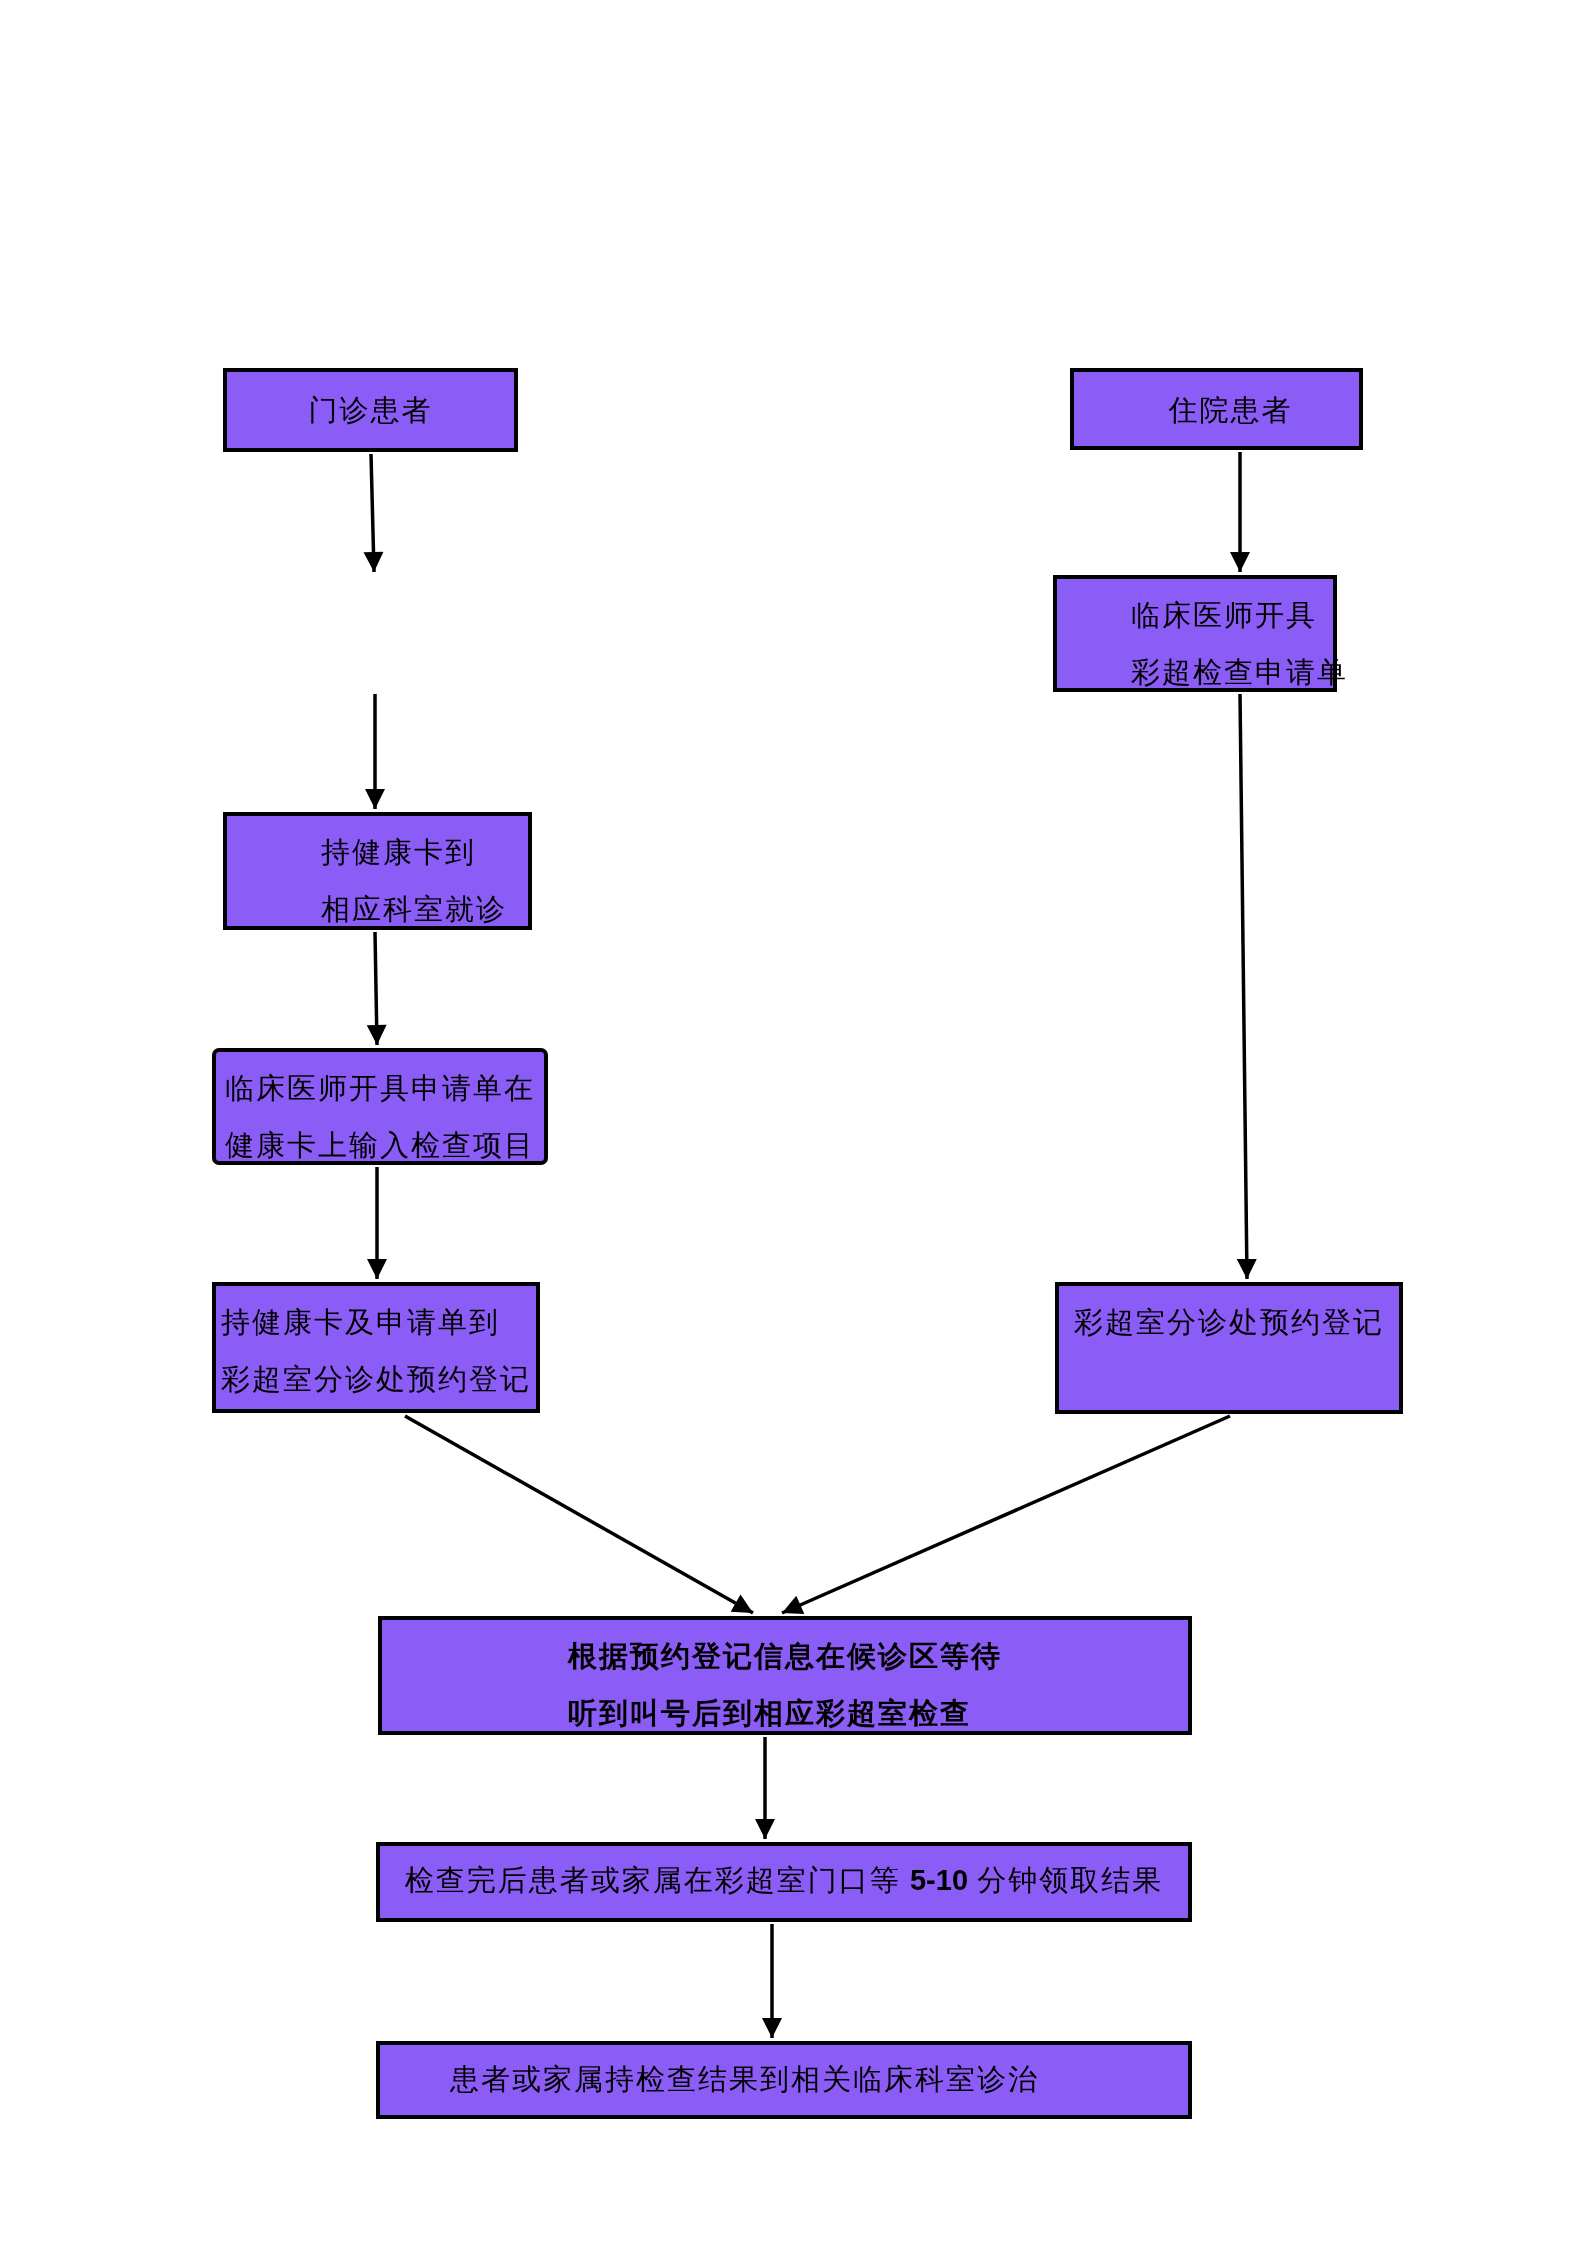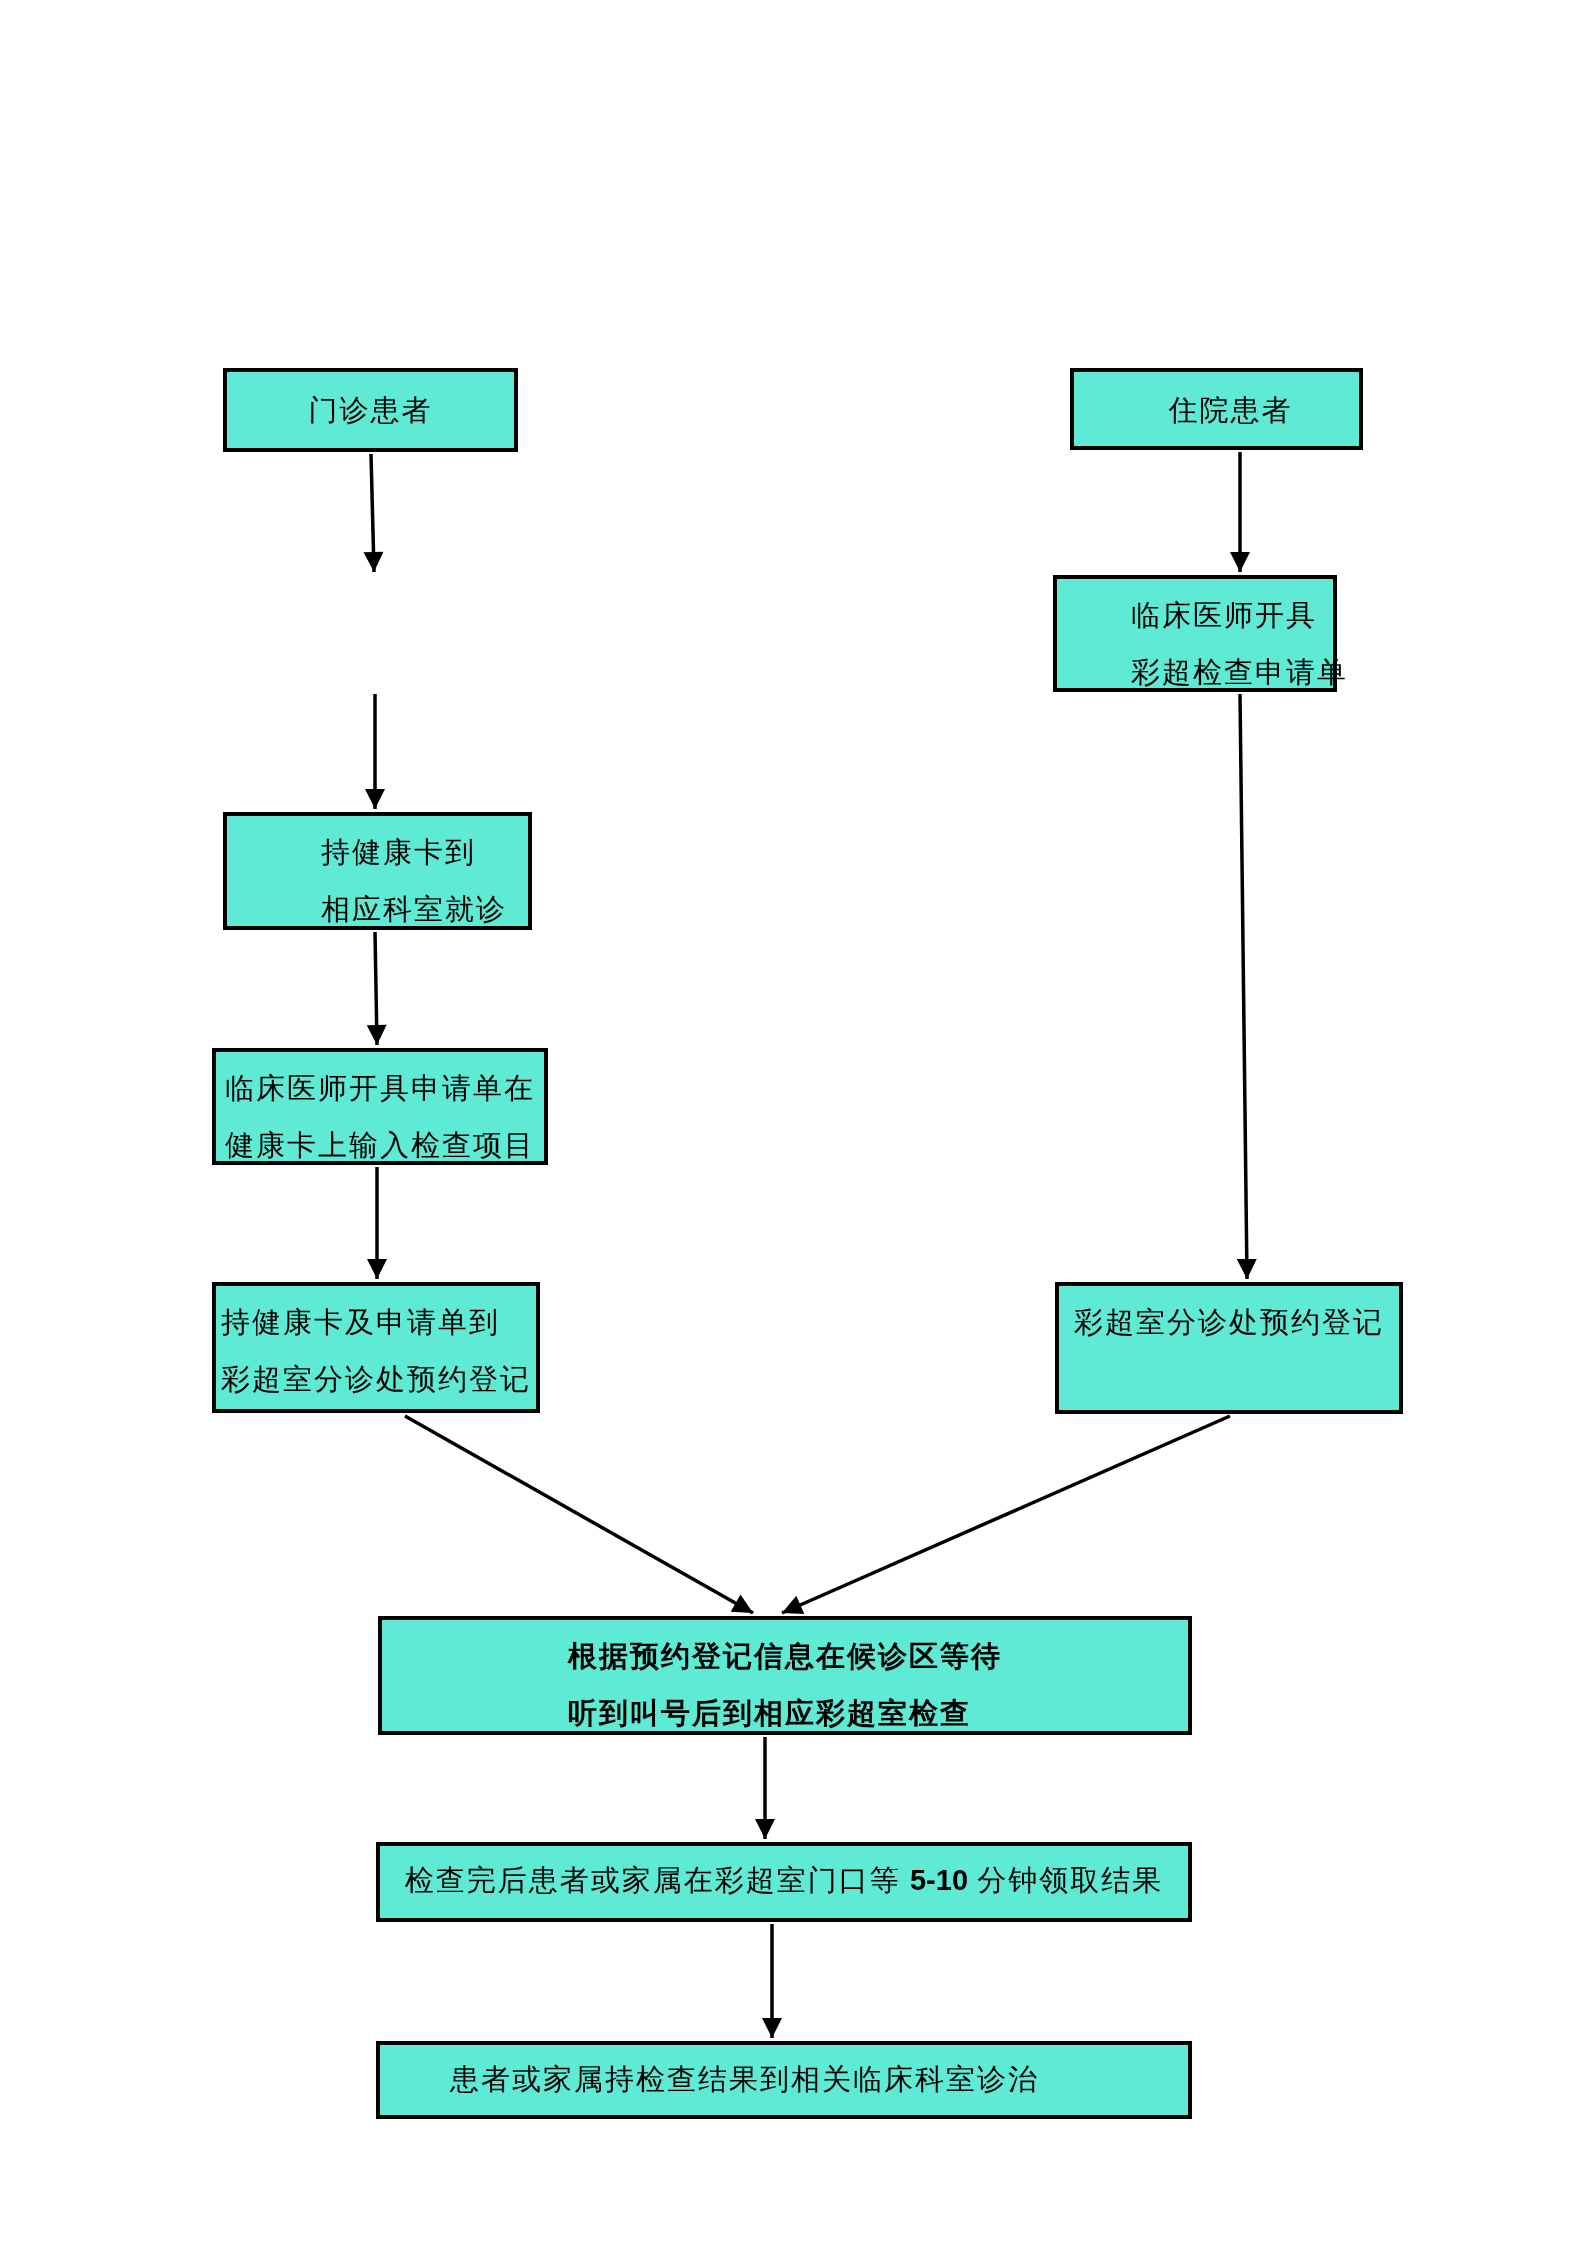--- a/index.html
+++ b/index.html
@@ -19,36 +19,36 @@
   .arrow-layer {
     position: absolute;
     left: 0; top: 0;
     width: 1587px; height: 2245px;
     pointer-events: none;
   }
   .node {
     position: absolute;
     box-sizing: border-box;
     border: 4px solid #000000;
-    background: #5eead4;
+    background: #8b5cf6;
     font-size: 29px;
     line-height: 57px;
     letter-spacing: 2px;
   }
   .node .inner {
     width: max-content;
     margin: 8px auto 0 auto;
     text-align: left;
   }
   .tline { display: block; }
   
   .n-outpatient   { left: 223px; top: 368px;  width: 295px; height: 84px;  }
   .n-paycard      { left: 223px; top: 575px;  width: 309px; height: 117px; }
   .n-visitdept    { left: 223px; top: 812px;  width: 309px; height: 118px; }
-  .n-orderout     { left: 212px; top: 1048px; width: 336px; height: 117px; }
+  .n-orderout     { left: 212px; top: 1048px; width: 336px; height: 117px; border-radius: 7px; }
   .n-regout       { left: 212px; top: 1282px; width: 328px; height: 131px; }
   
   .n-inpatient    { left: 1070px; top: 368px;  width: 293px; height: 82px; padding-left: 28px;  }
   .n-orderin      { left: 1053px; top: 575px;  width: 284px; height: 117px; }
   .n-regin        { left: 1055px; top: 1282px; width: 348px; height: 132px; }
   
   .n-wait         { left: 378px; top: 1616px; width: 814px; height: 119px; font-weight: bold; }
   .n-result       { left: 376px; top: 1842px; width: 816px; height: 80px;  }
   .n-treat        { left: 376px; top: 2041px; width: 816px; height: 78px;  }
 

